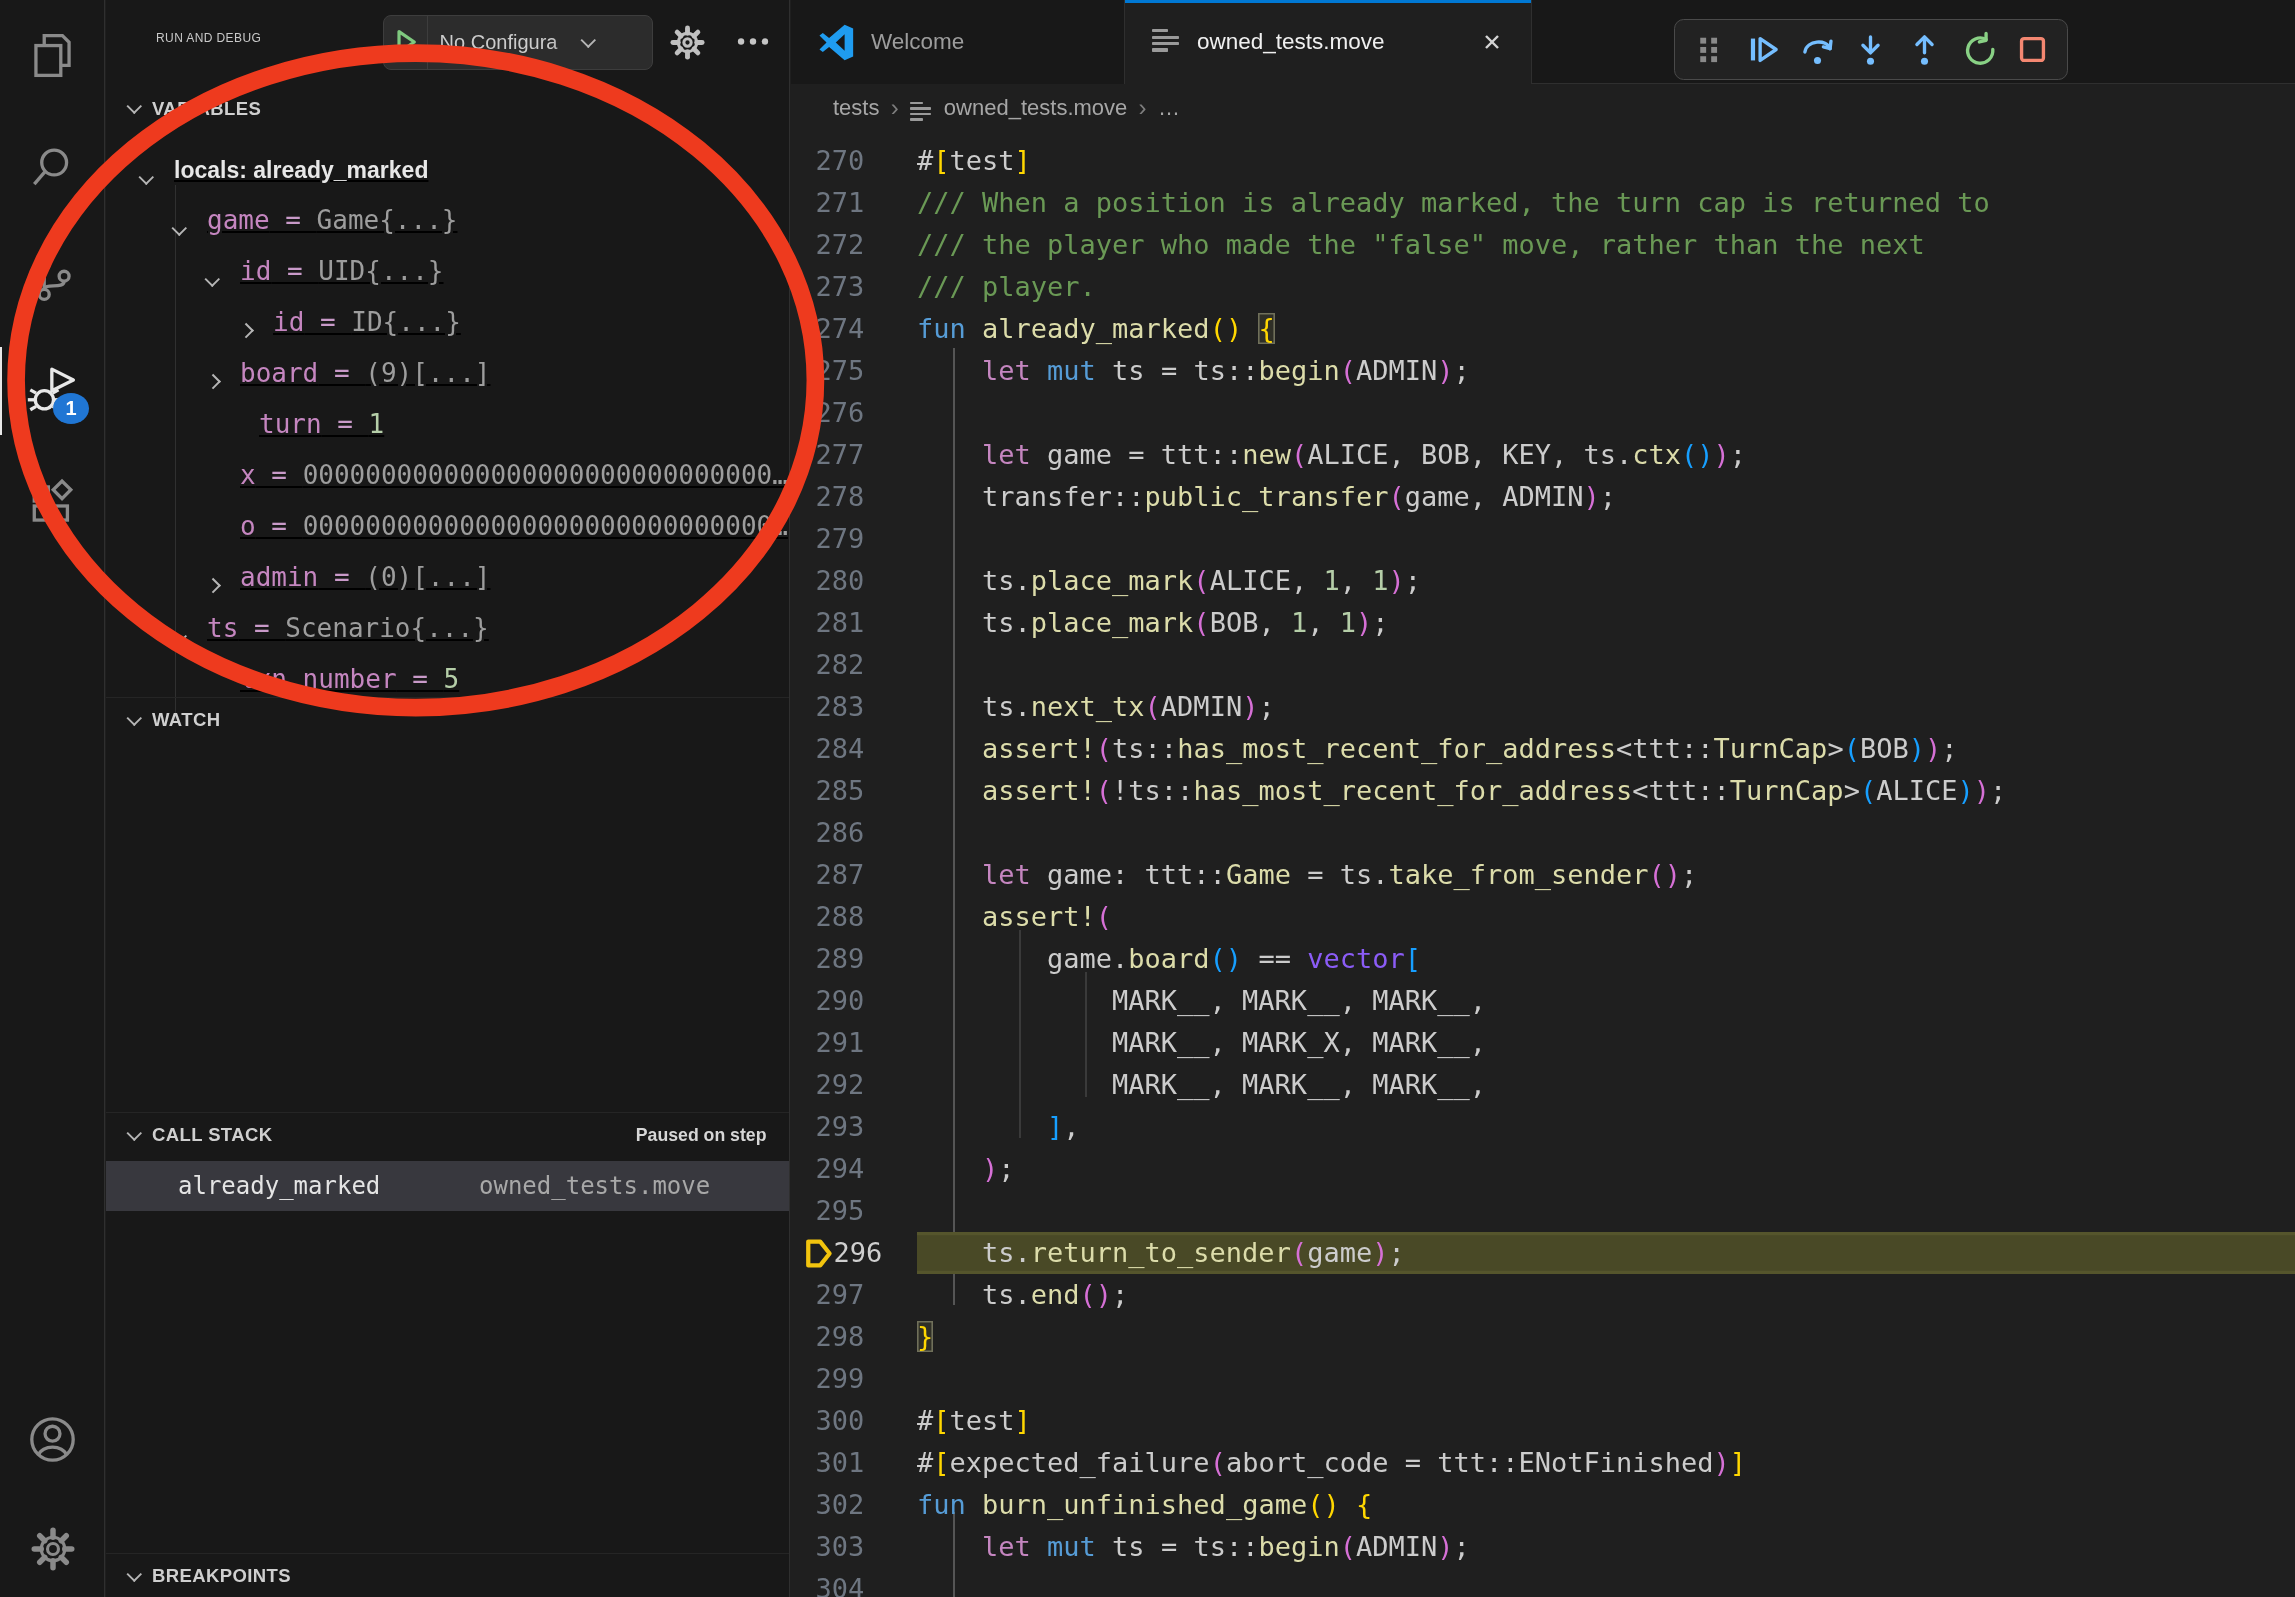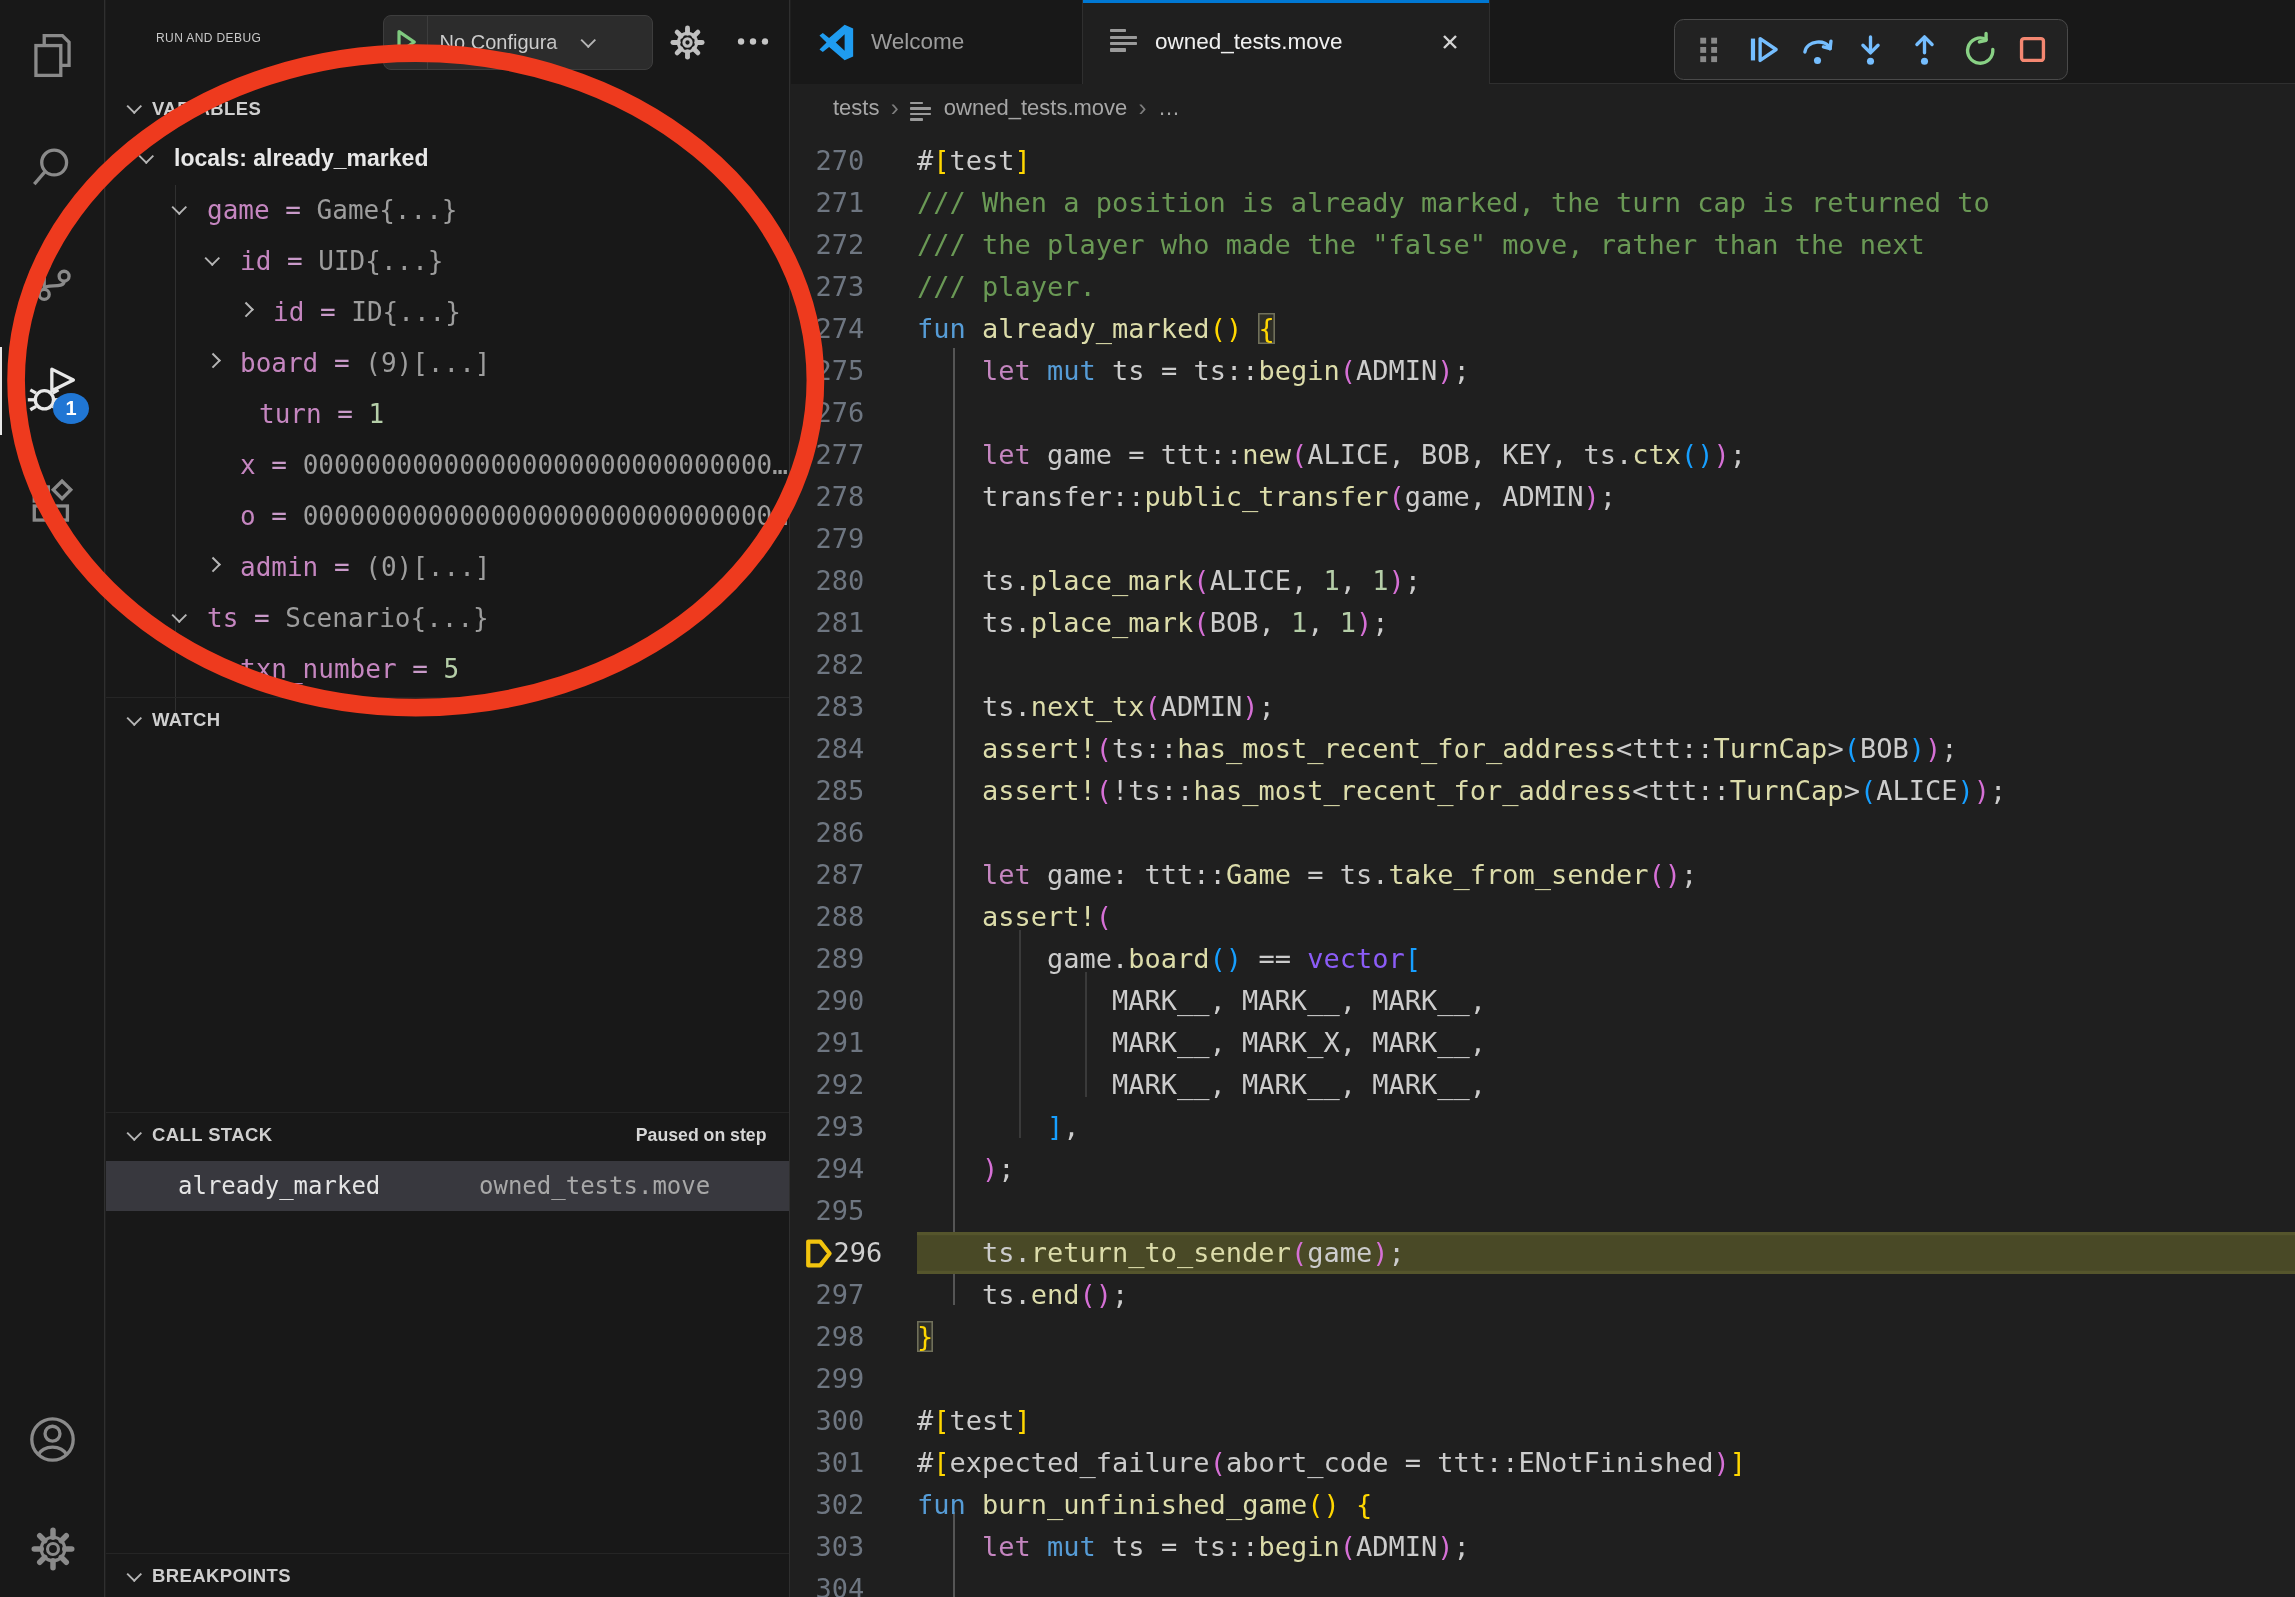--- a/index.html
+++ b/index.html
@@ -41,41 +41,41 @@
   .section-h .title { font-size:18.5px; font-weight:bold; color:#cfcfcf; letter-spacing:0.4px; }
   .status { position:absolute; right:22.5px; font-size:17.7px; font-weight:bold; color:#d6d6d6; }
 
   .chev { display:inline-block; width:10.5px; height:10.5px;
           border-right:2.4px solid #b5b5b5; border-bottom:2.4px solid #b5b5b5; }
   .cdown  { transform:rotate(45deg) translate(-1.6px,-1.6px); }
   .cright { transform:rotate(-45deg) translate(1.6px,-0.8px); }
 
   .tree { position:absolute; top:133px; left:0; right:0; z-index:1; }
   .tree-guide { position:absolute; left:69px; top:185px; width:0.8px; height:536px; background:#303030; z-index:0; }
-  .trow { height:51px; display:flex; align-items:center;
-          font-family:"DejaVu Sans Mono", monospace; font-size:26px; white-space:pre; }
+  .trow { height:51px; display:flex; align-items:flex-end;
+          font-family:"DejaVu Sans Mono", monospace; font-size:26px; white-space:pre;text-decoration:underline; }
   .chevbox { width:33px; display:inline-flex; justify-content:flex-start; flex:none; }
   .scopename { font-family:"Liberation Sans", sans-serif; font-size:23px; font-weight:bold; color:#e8e8e8; }
   .vname { color:#c586c0; }
   .veq   { color:#c99ac9; }
   .vval  { color:#9d9d9d; }
   .vval.num { color:#b5cea8; }
 
   .frame-row { position:absolute; top:1161px; left:0; right:0; height:50px; background:#38383e;
                font-family:"DejaVu Sans Mono", monospace; font-size:24px; }
   .frame-fn   { position:absolute; left:72px;  top:11.3px; color:#e4e4e4; }
   .frame-file { position:absolute; left:373px; top:11.3px; color:#a8a8a8; }
 
   
   .editor { position:absolute; left:791px; top:0; right:0; height:100%; background:#1f1f1f; }
   .tabbar { position:absolute; top:0; left:0; right:0; height:84px; background:#181818;
             border-bottom:0.8px solid #2f2f2f; display:flex; }
   .tab { height:84px; display:flex; align-items:center; gap:16px; font-size:22.5px;
          border-right:0.8px solid #2f2f2f; padding:0 27px; position:relative; flex:none; }
-  .tab.inactive { width:292px; color:#9d9d9d; background:#181818; }
+  .tab.inactive { width:334px; color:#9d9d9d; background:#181818; }
   .tab.active { width:407px; color:#f0f0f0; background:#1f1f1f; }
   .tab.active::before { content:""; position:absolute; top:0; left:0; right:0; height:3.2px; background:#0078d4; }
   .tab.active::after  { content:""; position:absolute; bottom:-0.8px; left:0; right:0; height:0.8px; background:#1f1f1f; }
   .tab .close { margin-left:auto; }
 
   .move-icon span { display:block; height:3.2px; background:#9a9a9a; margin-bottom:3.2px; border-radius:0.8px; }
 
   .toolbar { position:absolute; left:883px; top:18.5px; width:394px; height:61px;
              background:#222222; border:1.6px solid #4a4a4a; border-radius:9.7px;
              display:flex; align-items:center; justify-content:space-around; padding:0 8px; z-index:3; }

